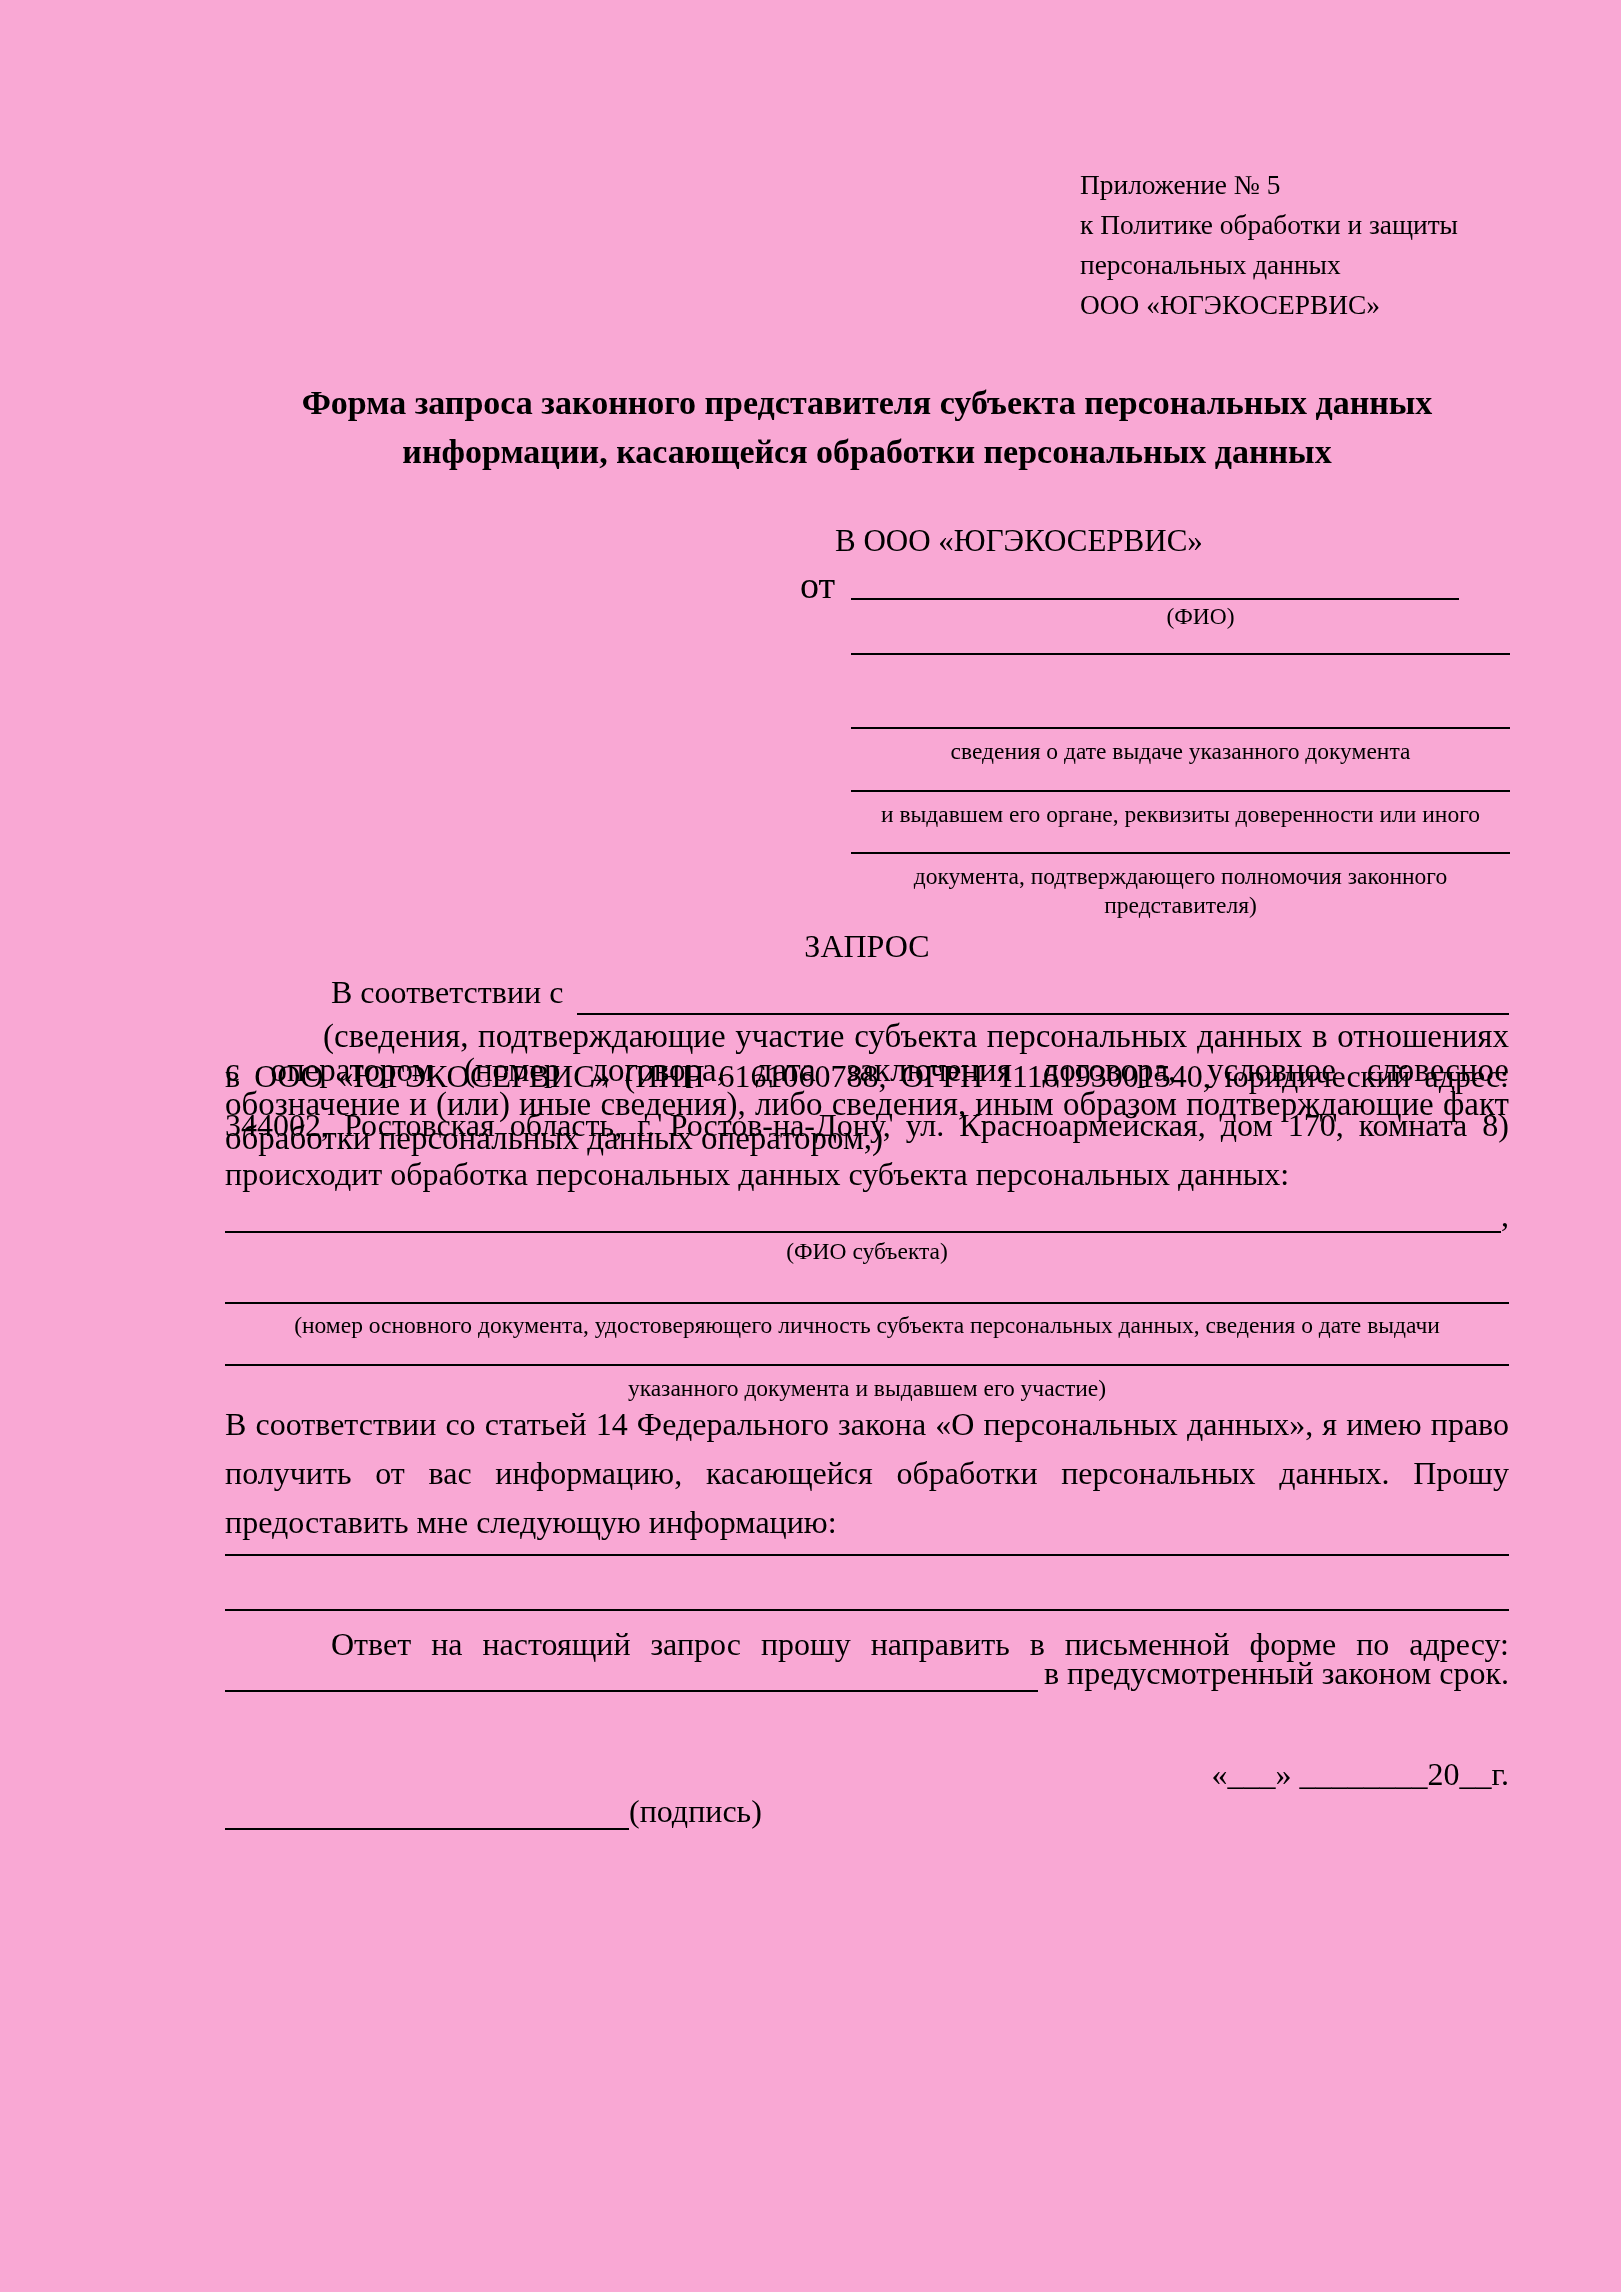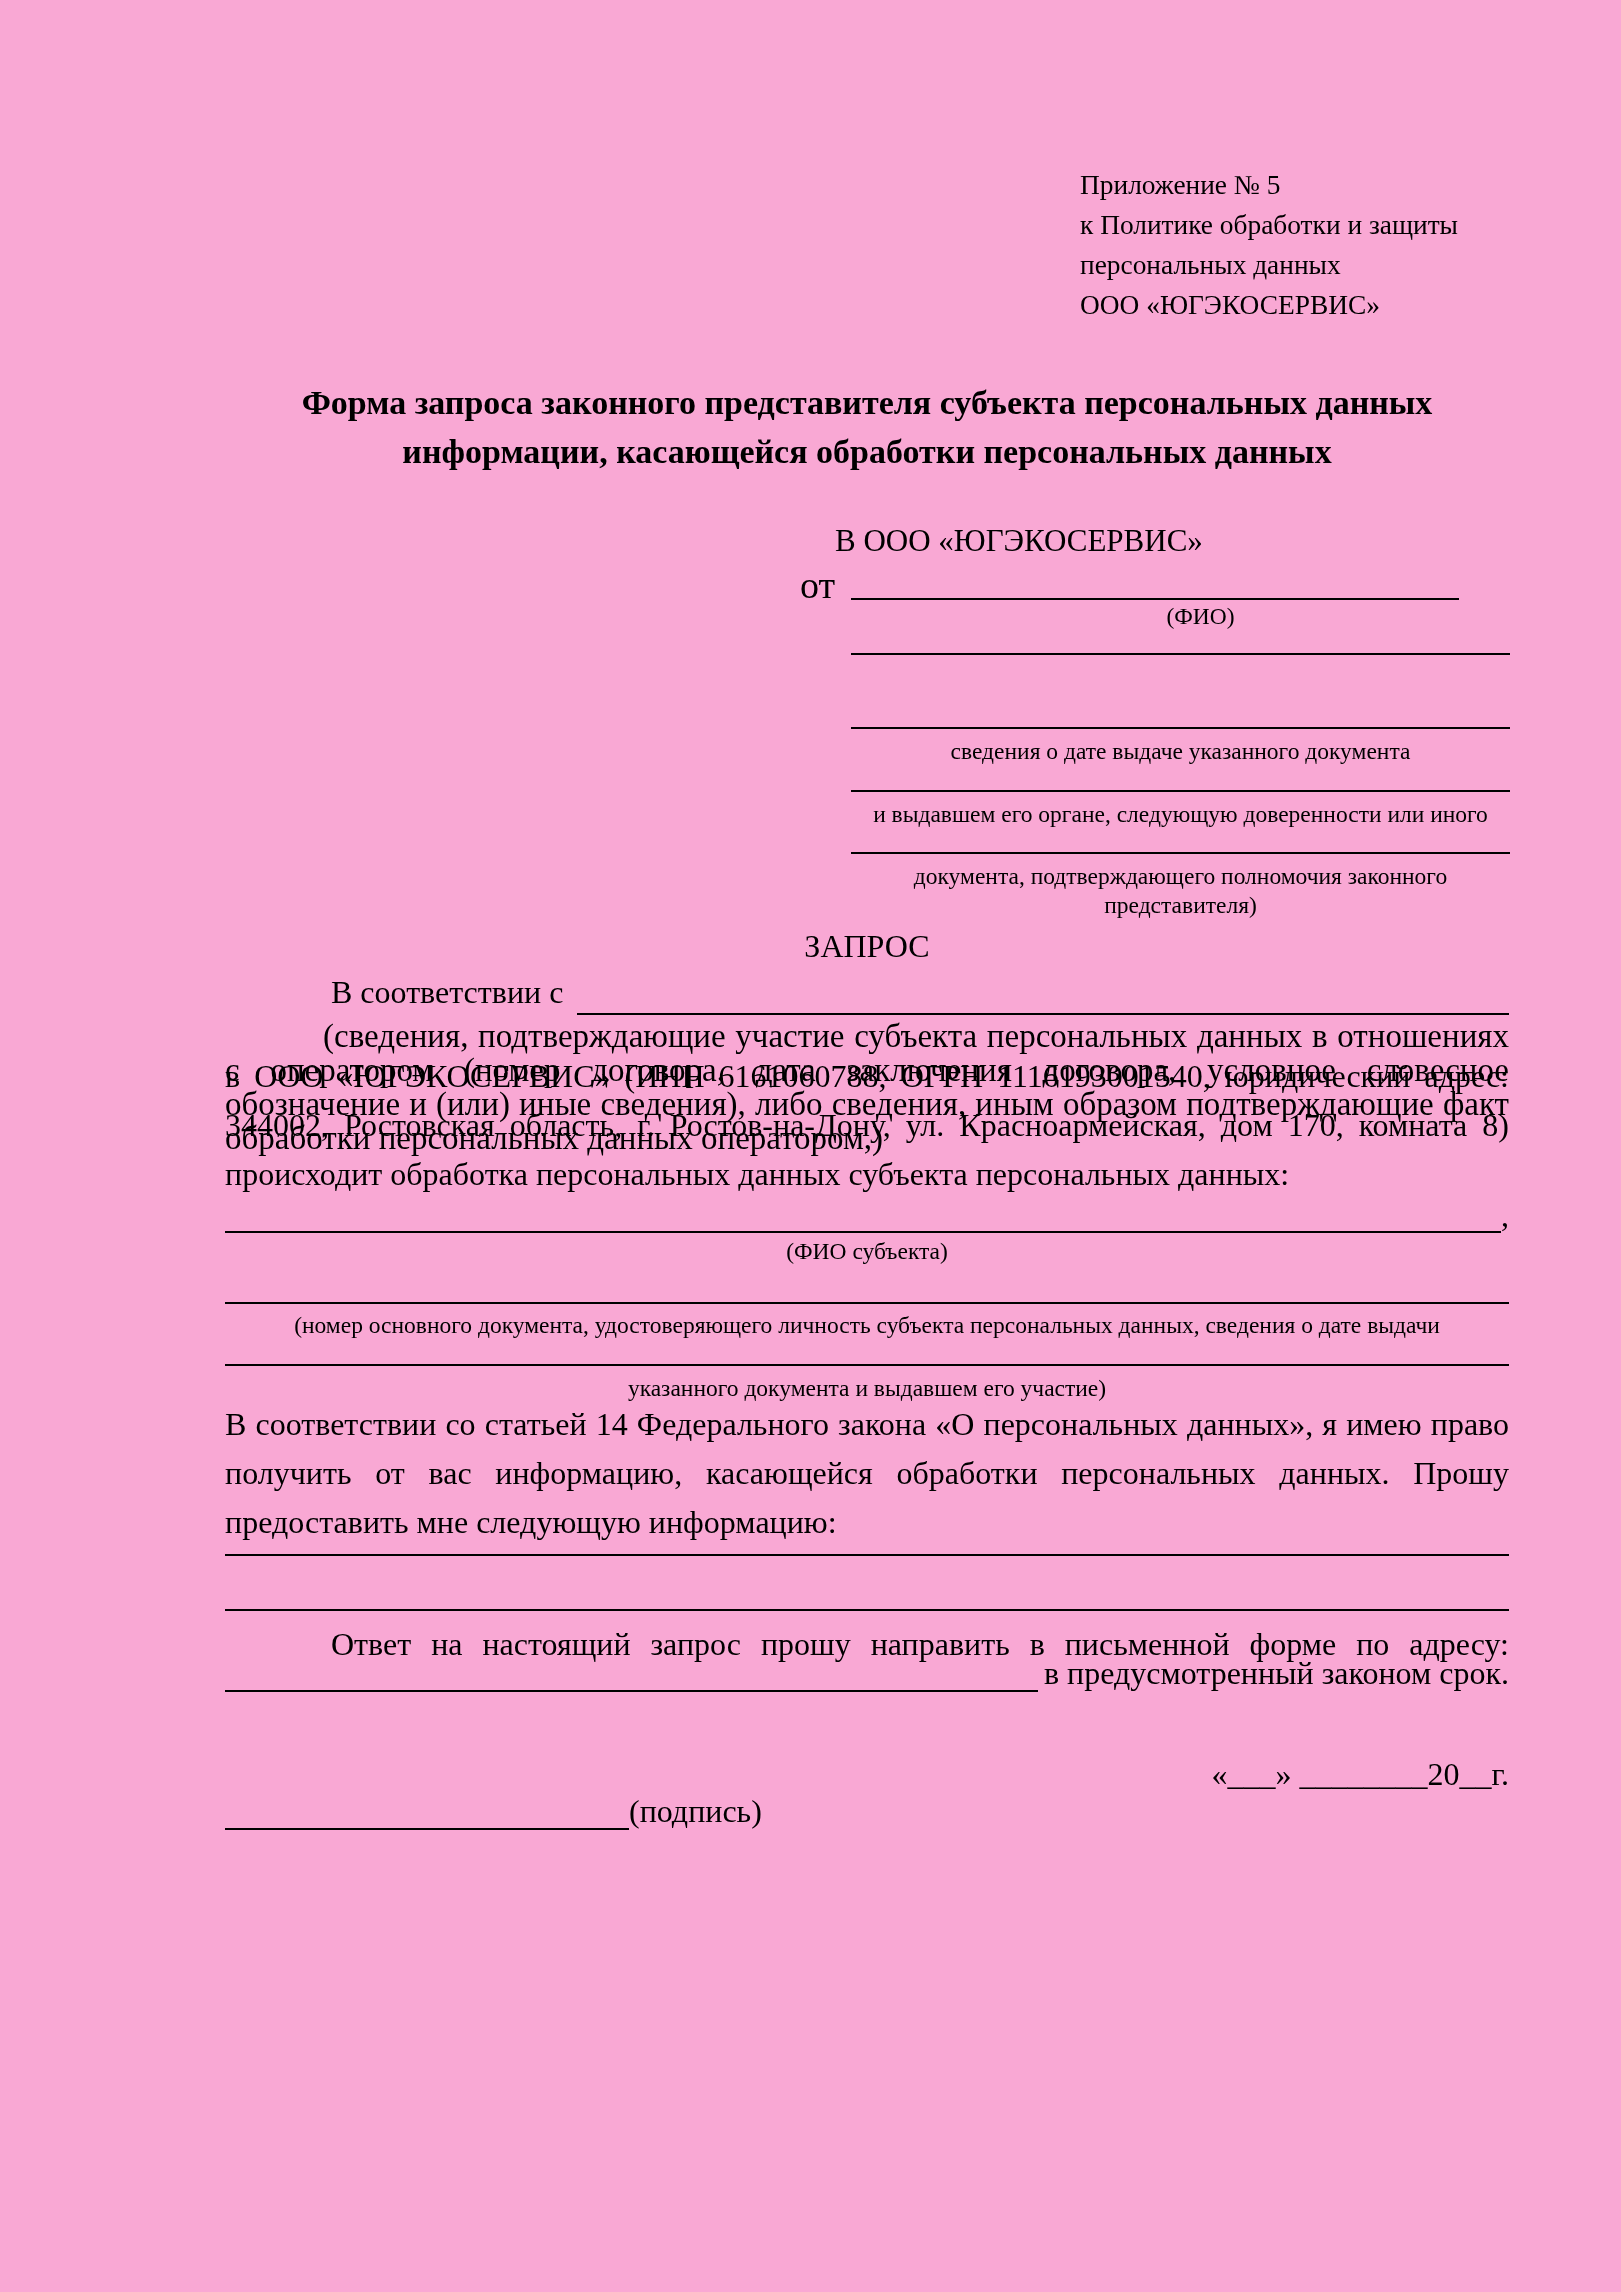--- a/index.html
+++ b/index.html
@@ -107,21 +107,21 @@
     <span class="fill"></span>
   </div>
   <div class="abs cap fio-cap">(ФИО)</div>
 
   <div class="abs hline addr-line" style="top:653px"></div>
 
   <div class="abs hline addr-line" style="top:727px"></div>
   <div class="abs cap addr-cap" style="top:737px">сведения о дате выдаче указанного документа</div>
 
   <div class="abs hline addr-line" style="top:790px"></div>
-  <div class="abs cap addr-cap" style="top:800px">и выдавшем его органе, следующую доверенности или иного</div>
+  <div class="abs cap addr-cap" style="top:800px">и выдавшем его органе, реквизиты доверенности или иного</div>
 
   <div class="abs hline addr-line" style="top:852px"></div>
   <div class="abs cap addr-cap" style="top:862px">документа, подтверждающего полномочия законного представителя)</div>
 
   <div class="abs req-heading">ЗАПРОС</div>
 
   <div class="abs accordance">
     <span class="lbl">В соответствии с</span>
     <span class="fill"></span>
   </div>

